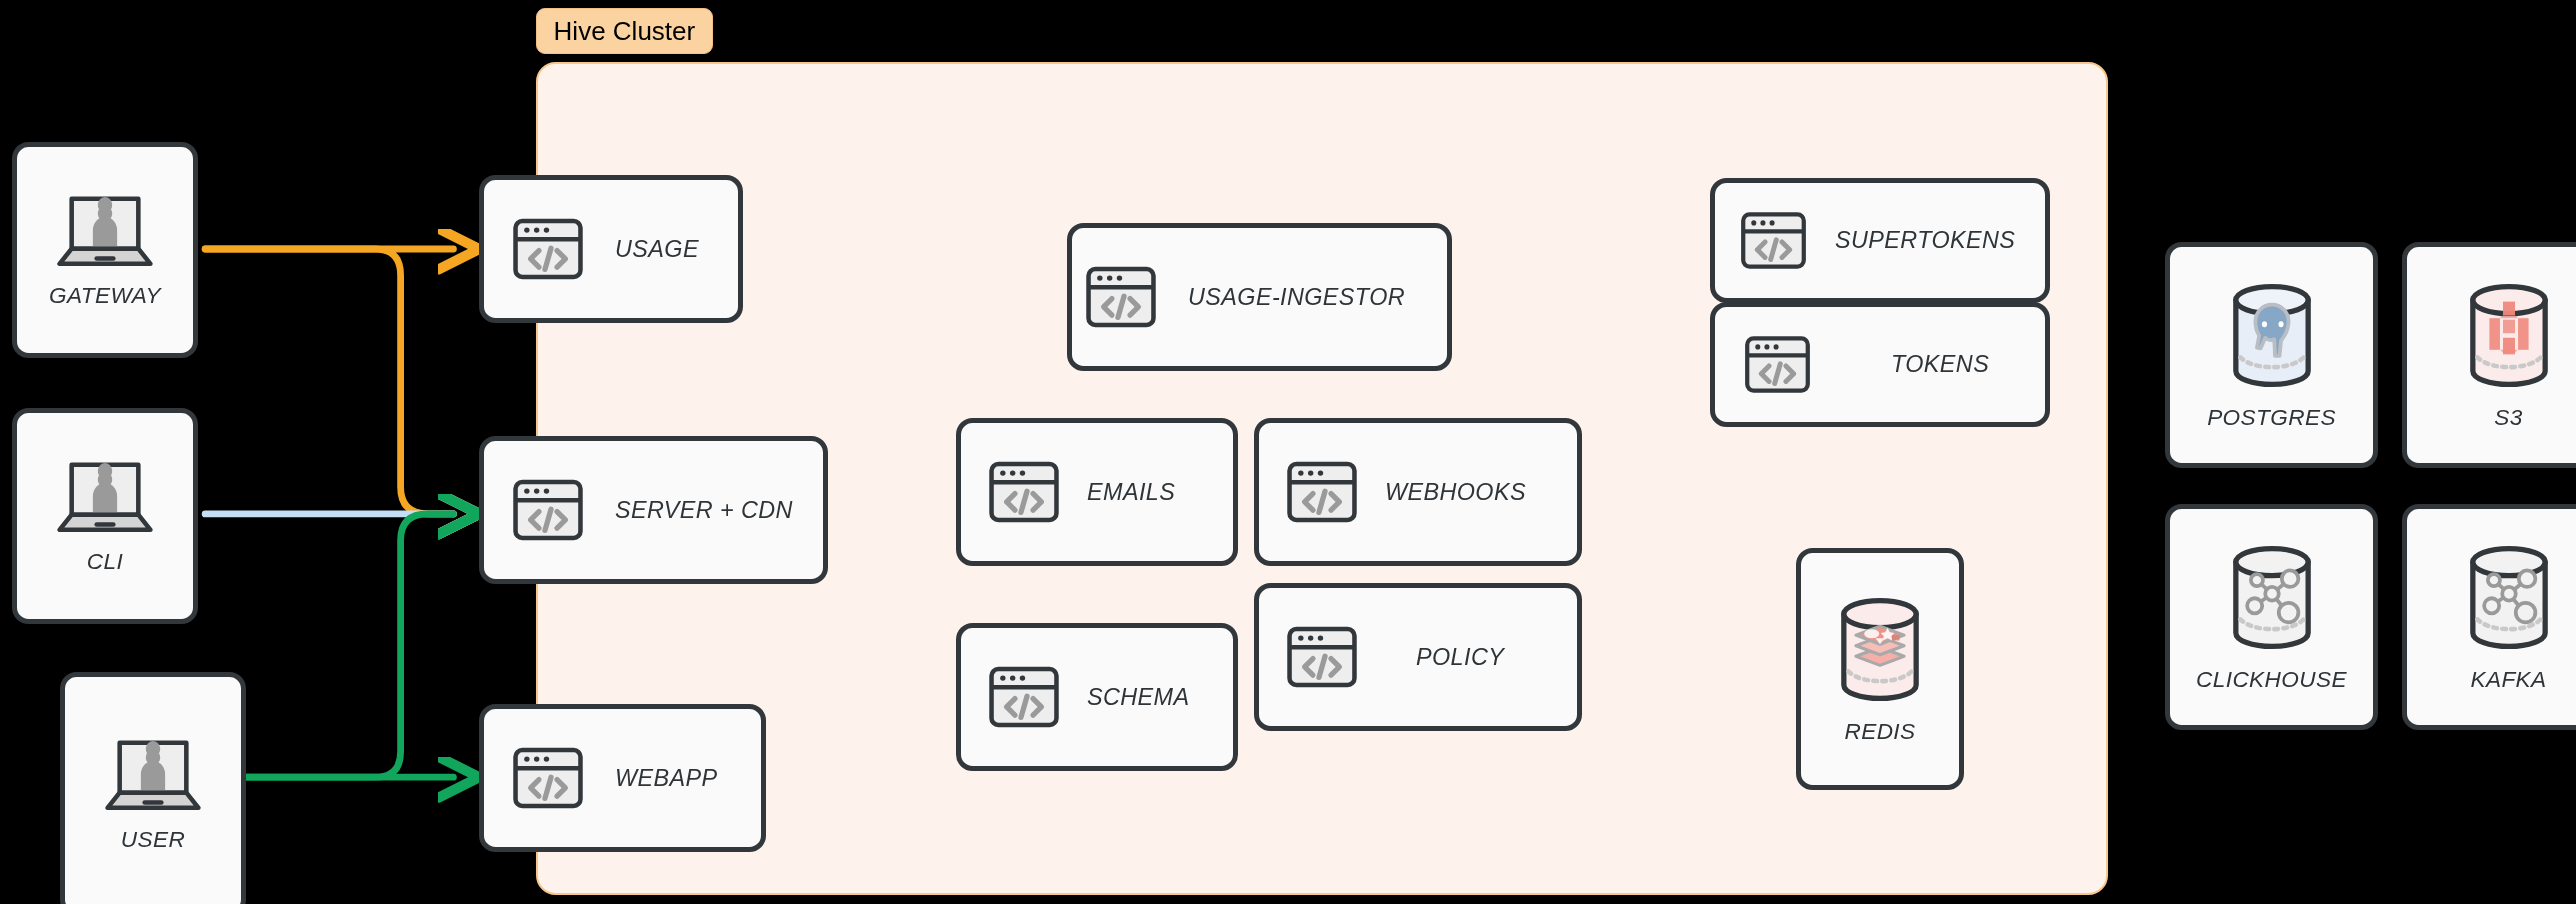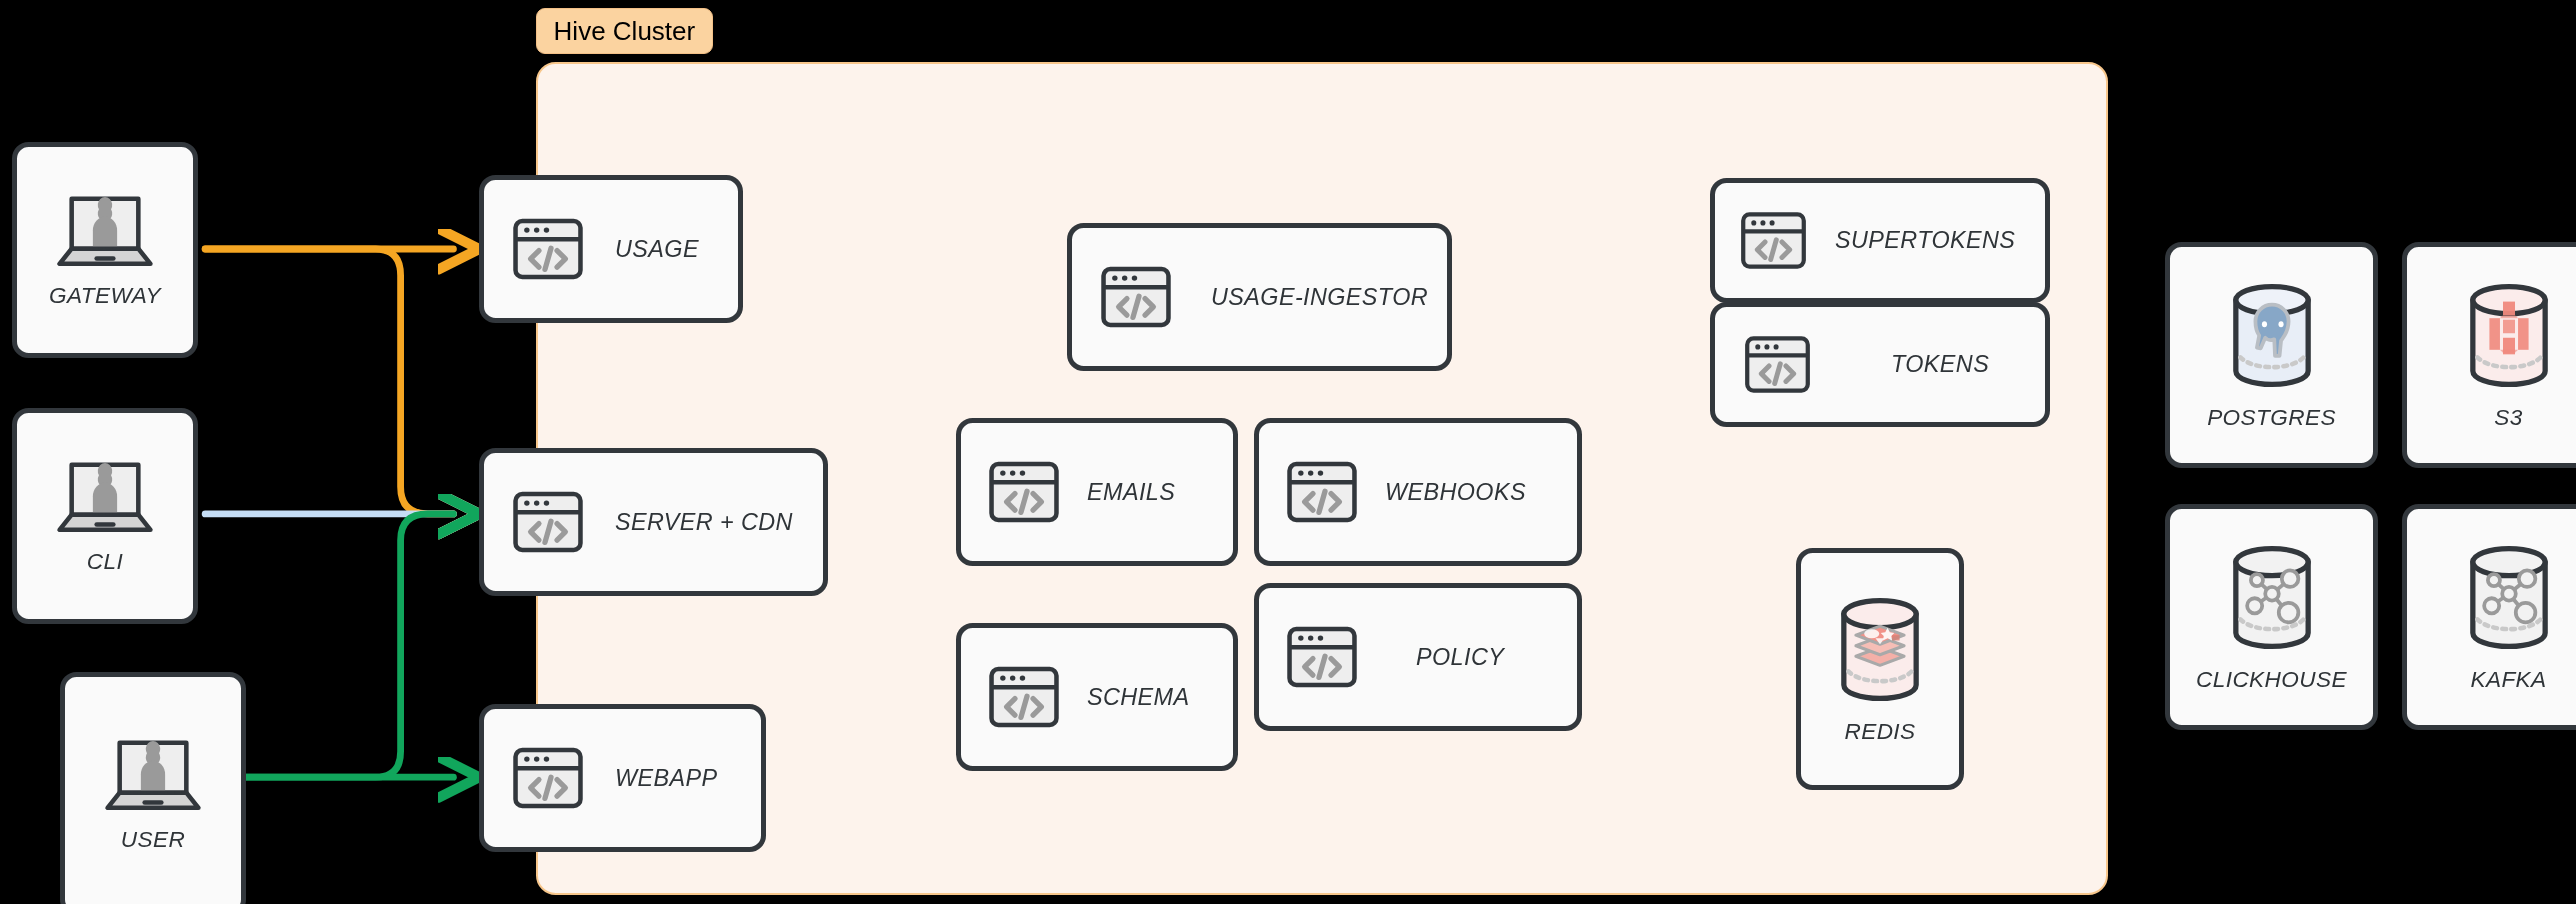--- a/index.html
+++ b/index.html
@@ -127,21 +127,21 @@
         <path d="M6,36 h86" stroke="#32373c" stroke-width="6"></path>
         <circle cx="21" cy="24" r="3.6" fill="#32373c"></circle>
         <circle cx="34" cy="24" r="3.6" fill="#32373c"></circle>
         <circle cx="47" cy="24" r="3.6" fill="#32373c"></circle>
         <path d="M37,51 L26,62 L37,73 M61,51 L72,62 L61,73 M53,48 L45,76" fill="none" stroke="#9a9a9a" stroke-width="7" stroke-linecap="round" stroke-linejoin="round"></path>
       </svg>
     </span>
     <span class="node-label" style="margin-left:30px;">USAGE</span>
   </div>
 
-  <div class="node horz" style="left:479px;top:448px;width:349px;height:148px;padding-left:27px;">
+  <div class="node horz" style="left:479px;top:436px;width:349px;height:148px;padding-left:27px;">
     <span class="icon-wrap">
       <svg class="codeicon" width="74" height="74" viewBox="0 0 98 98">
         <rect x="6" y="12" width="86" height="74" rx="9" fill="#eeeeee" stroke="#32373c" stroke-width="6"></rect>
         <path d="M6,36 h86" stroke="#32373c" stroke-width="6"></path>
         <circle cx="21" cy="24" r="3.6" fill="#32373c"></circle>
         <circle cx="34" cy="24" r="3.6" fill="#32373c"></circle>
         <circle cx="47" cy="24" r="3.6" fill="#32373c"></circle>
         <path d="M37,51 L26,62 L37,73 M61,51 L72,62 L61,73 M53,48 L45,76" fill="none" stroke="#9a9a9a" stroke-width="7" stroke-linecap="round" stroke-linejoin="round"></path>
       </svg>
     </span>
@@ -155,21 +155,21 @@
         <path d="M6,36 h86" stroke="#32373c" stroke-width="6"></path>
         <circle cx="21" cy="24" r="3.6" fill="#32373c"></circle>
         <circle cx="34" cy="24" r="3.6" fill="#32373c"></circle>
         <circle cx="47" cy="24" r="3.6" fill="#32373c"></circle>
         <path d="M37,51 L26,62 L37,73 M61,51 L72,62 L61,73 M53,48 L45,76" fill="none" stroke="#9a9a9a" stroke-width="7" stroke-linecap="round" stroke-linejoin="round"></path>
       </svg>
     </span>
     <span class="node-label" style="margin-left:30px;">WEBAPP</span>
   </div>
 
-  <div class="node horz" style="left:1067px;top:223px;width:385px;height:148px;padding-left:27px;gap:8px;">
+  <div class="node horz" style="left:1067px;top:223px;width:385px;height:148px;padding-left:12px;">
     <span class="icon-wrap">
       <svg class="codeicon" width="74" height="74" viewBox="0 0 98 98">
         <rect x="6" y="12" width="86" height="74" rx="9" fill="#eeeeee" stroke="#32373c" stroke-width="6"></rect>
         <path d="M6,36 h86" stroke="#32373c" stroke-width="6"></path>
         <circle cx="21" cy="24" r="3.6" fill="#32373c"></circle>
         <circle cx="34" cy="24" r="3.6" fill="#32373c"></circle>
         <circle cx="47" cy="24" r="3.6" fill="#32373c"></circle>
         <path d="M37,51 L26,62 L37,73 M61,51 L72,62 L61,73 M53,48 L45,76" fill="none" stroke="#9a9a9a" stroke-width="7" stroke-linecap="round" stroke-linejoin="round"></path>
       </svg>
     </span>

